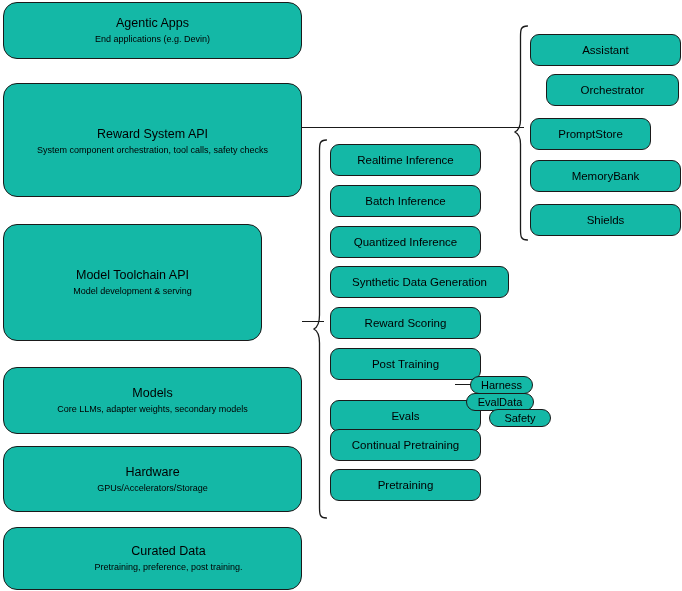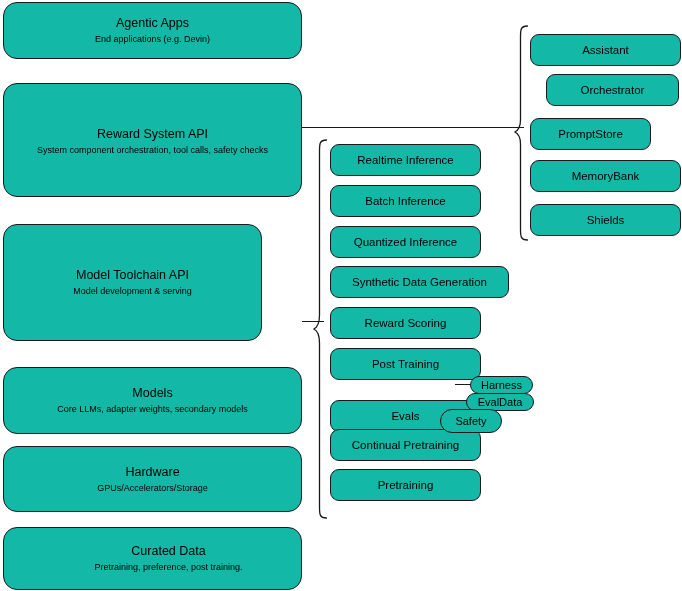--- a/index.html
+++ b/index.html
@@ -167,21 +167,21 @@
   <div class="node chip" style="left:330px; top:469px; width:151px;">
     <span>Pretraining</span>
   </div>
 
   <div class="node pill" style="left:470px; top:376px; width:63px; height:18px;">
     <span>Harness</span>
   </div>
   <div class="node pill" style="left:466px; top:393px; width:68px; height:18px;">
     <span>EvalData</span>
   </div>
-  <div class="node pill" style="left:440px; top:409px; width:62px; height:24px;">
+  <div class="node pill" style="left:489px; top:409px; width:62px; height:18px;">
     <span>Safety</span>
   </div>
 
   <div class="node chip" style="left:530px; top:34px; width:151px;">
     <span>Assistant</span>
   </div>
   <div class="node chip" style="left:530px; top:74px; width:133px;margin-left:16px;">
     <span>Orchestrator</span>
   </div>
   <div class="node chip" style="left:530px; top:118px; width:121px;justify-content:center;">

